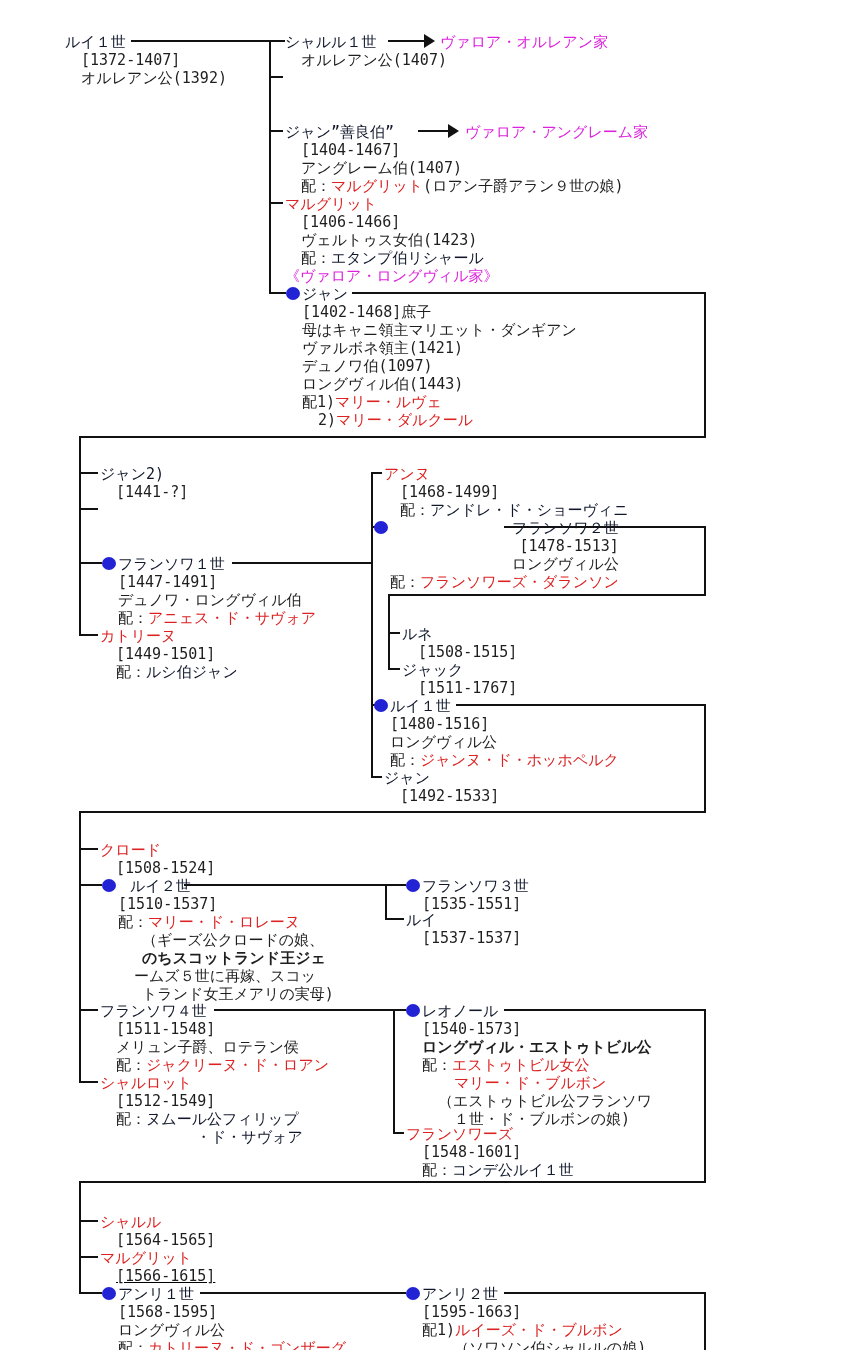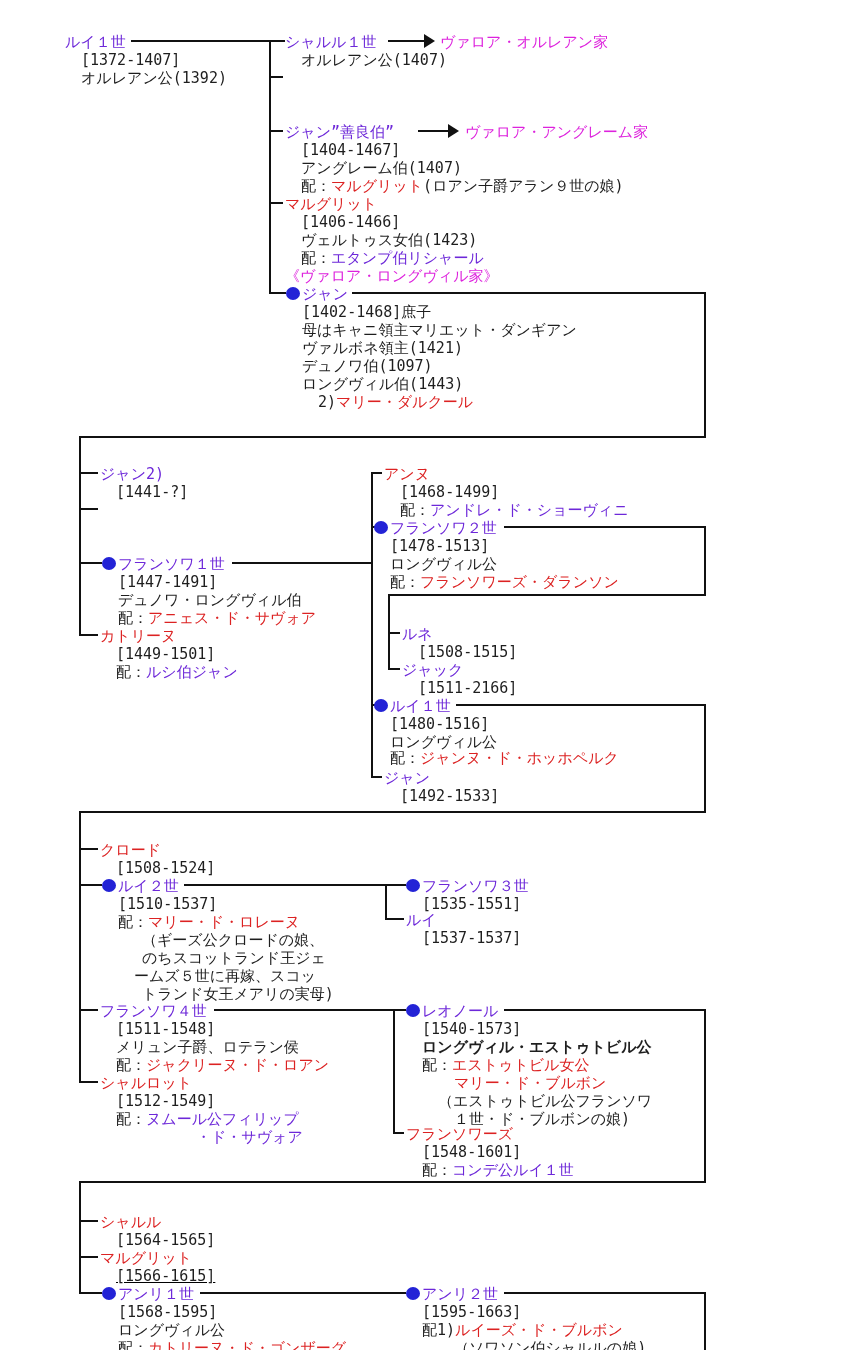--- a/index.html
+++ b/index.html
@@ -2,21 +2,21 @@
 <html><head>
 <meta charset="utf-8">
 <style>
   html,body{margin:0;padding:0;background:#ffffff;}
   body{width:860px;height:1350px;position:relative;overflow:hidden;
        font-family:"DejaVu Sans Mono","DejaVu Sans",monospace;}
   #tree{position:absolute;left:0;top:0;width:860px;height:1350px;}
   .node{position:absolute;}
   .tline{white-space:pre;font-size:15px;line-height:18px;height:18px;letter-spacing:0px;}
   .c-k{color:#1e1e1e;}
-  .c-b{color:#6d28d9;}
+  .c-b{color:#0f172a;}
   .c-r{color:#dc2222;}
   .c-m{color:#dd22dd;}
   .seg{position:absolute;background:#111111;}
   .bullet{position:absolute;width:14px;height:13px;border-radius:50%;background:#2323d6;}
   .ahead{position:absolute;width:0;height:0;border-top:7px solid transparent;
          border-bottom:7px solid transparent;border-left:11px solid #111111;}
 </style>
 </head>
 <body>
 
@@ -106,20 +106,21 @@
       <div class="tline" style="margin-left: 0px;"><span class="c-m">《ヴァロア・ロングヴィル家》</span></div>
     </div>
     <div class="bullet" style="left: 286px; top: 287px;"></div>
     <div class="node" style="left: 302px; top: 285px;">
       <div class="tline" style="margin-left: 0px;"><span class="c-b">ジャン</span></div>
       <div class="tline" style="margin-left: 0px;"><span class="c-k">[1402-1468]庶子</span></div>
       <div class="tline" style="margin-left: 0px;"><span class="c-k">母はキャニ領主マリエット・ダンギアン</span></div>
       <div class="tline" style="margin-left: 0px;"><span class="c-k">ヴァルボネ領主(1421)</span></div>
       <div class="tline" style="margin-left: 0px;"><span class="c-k">デュノワ伯(1097)</span></div>
       <div class="tline" style="margin-left: 0px;"><span class="c-k">ロングヴィル伯(1443)</span></div>
+      <div class="tline" style="margin-left: 0px;"><span class="c-k">配1)</span><span class="c-r">マリー・ルヴェ</span></div>
       <div class="tline" style="margin-left: 16px;"><span class="c-k">2)</span><span class="c-r">マリー・ダルクール</span></div>
     </div>
     <div class="node" style="left: 100px; top: 465px;">
       <div class="tline" style="margin-left: 0px;"><span class="c-b">ジャン2)</span></div>
       <div class="tline" style="margin-left: 16px;"><span class="c-k">[1441-?]</span></div>
     </div>
     <div class="bullet" style="left: 102px; top: 557px;"></div>
     <div class="node" style="left: 118px; top: 555px;">
       <div class="tline" style="margin-left: 0px;"><span class="c-b">フランソワ１世</span></div>
       <div class="tline" style="margin-left: 0px;"><span class="c-k">[1447-1491]</span></div>
@@ -130,56 +131,56 @@
       <div class="tline" style="margin-left: 0px;"><span class="c-r">カトリーヌ</span></div>
       <div class="tline" style="margin-left: 16px;"><span class="c-k">[1449-1501]</span></div>
       <div class="tline" style="margin-left: 16px;"><span class="c-k">配：</span><span class="c-b">ルシ伯ジャン</span></div>
     </div>
     <div class="node" style="left: 384px; top: 465px;">
       <div class="tline" style="margin-left: 0px;"><span class="c-r">アンヌ</span></div>
       <div class="tline" style="margin-left: 16px;"><span class="c-k">[1468-1499]</span></div>
       <div class="tline" style="margin-left: 16px;"><span class="c-k">配：</span><span class="c-b">アンドレ・ド・ショーヴィニ</span></div>
     </div>
     <div class="bullet" style="left: 374px; top: 521px;"></div>
-    <div class="node" style="left: 390px; top: 519px;">
+    <div class="node" style="left: 390px; top: 519px; text-align: right;">
       <div class="tline" style="margin-left: 0px;"><span class="c-b">フランソワ２世</span></div>
       <div class="tline" style="margin-left: 0px;"><span class="c-k">[1478-1513]</span></div>
       <div class="tline" style="margin-left: 0px;"><span class="c-k">ロングヴィル公</span></div>
       <div class="tline" style="margin-left: 0px;"><span class="c-k">配：</span><span class="c-r">フランソワーズ・ダランソン</span></div>
     </div>
     <div class="node" style="left: 402px; top: 625px;">
       <div class="tline" style="margin-left: 0px;"><span class="c-b">ルネ</span></div>
       <div class="tline" style="margin-left: 16px;"><span class="c-k">[1508-1515]</span></div>
     </div>
     <div class="node" style="left: 402px; top: 661px;">
       <div class="tline" style="margin-left: 0px;"><span class="c-b">ジャック</span></div>
-      <div class="tline" style="margin-left: 16px;"><span class="c-k">[1511-2166]</span></div>
+      <div class="tline" style="margin-left: 16px;"><span class="c-k">[1511-1767]</span></div>
     </div>
     <div class="bullet" style="left: 374px; top: 699px;"></div>
     <div class="node" style="left: 390px; top: 697px;">
       <div class="tline" style="margin-left: 0px;"><span class="c-b">ルイ１世</span></div>
       <div class="tline" style="margin-left: 0px;"><span class="c-k">[1480-1516]</span></div>
       <div class="tline" style="margin-left: 0px;"><span class="c-k">ロングヴィル公</span></div>
-      <div class="tline" style="margin-left: 0px; font-family: Liberation Mono, monospace;"><span class="c-k">配：</span><span class="c-r">ジャンヌ・ド・ホッホペルク</span></div>
+      <div class="tline" style="margin-left: 0px;"><span class="c-k">配：</span><span class="c-r">ジャンヌ・ド・ホッホペルク</span></div>
     </div>
     <div class="node" style="left: 384px; top: 769px;">
       <div class="tline" style="margin-left: 0px;"><span class="c-b">ジャン</span></div>
       <div class="tline" style="margin-left: 16px;"><span class="c-k">[1492-1533]</span></div>
     </div>
     <div class="node" style="left: 100px; top: 841px;">
       <div class="tline" style="margin-left: 0px;"><span class="c-r">クロード</span></div>
       <div class="tline" style="margin-left: 16px;"><span class="c-k">[1508-1524]</span></div>
     </div>
     <div class="bullet" style="left: 102px; top: 879px;"></div>
     <div class="node" style="left: 118px; top: 877px;">
-      <div class="tline" style="margin-left: 0px;"><span class="c-b">ルイ２世</span></div>
+      <div class="tline" style="margin-left: 12px;"><span class="c-b">ルイ２世</span></div>
       <div class="tline" style="margin-left: 0px;"><span class="c-k">[1510-1537]</span></div>
       <div class="tline" style="margin-left: 0px;"><span class="c-k">配：</span><span class="c-r">マリー・ド・ロレーヌ</span></div>
       <div class="tline" style="margin-left: 24px;"><span class="c-k">（ギーズ公クロードの娘、</span></div>
-      <div class="tline" style="margin-left: 24px;"><span class="c-k">のちスコットランド王ジェ</span></div>
+      <div class="tline" style="margin-left: 24px; font-weight: bold;"><span class="c-k">のちスコットランド王ジェ</span></div>
       <div class="tline" style="margin-left: 16px;"><span class="c-k">ームズ５世に再嫁、スコッ</span></div>
       <div class="tline" style="margin-left: 24px;"><span class="c-k">トランド女王メアリの実母)</span></div>
     </div>
     <div class="node" style="left: 100px; top: 1002px;">
       <div class="tline" style="margin-left: 0px;"><span class="c-b">フランソワ４世</span></div>
       <div class="tline" style="margin-left: 16px;"><span class="c-k">[1511-1548]</span></div>
       <div class="tline" style="margin-left: 16px;"><span class="c-k">メリュン子爵、ロテラン侯</span></div>
       <div class="tline" style="margin-left: 16px;"><span class="c-k">配：</span><span class="c-r">ジャクリーヌ・ド・ロアン</span></div>
     </div>
     <div class="node" style="left: 100px; top: 1074px;">

